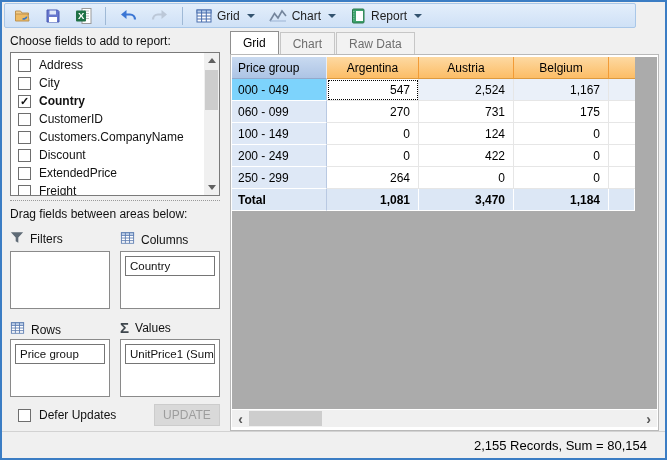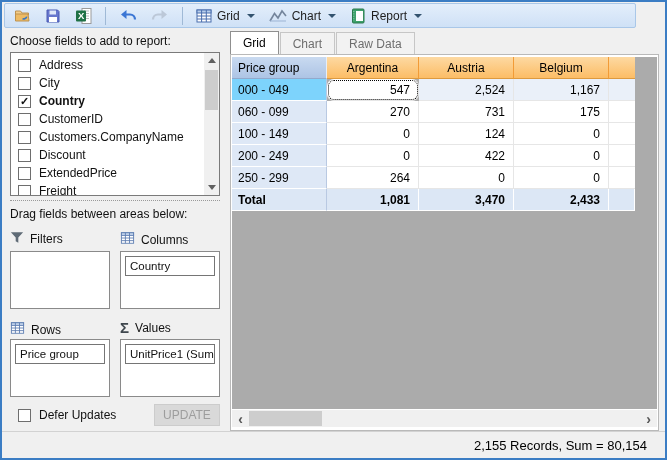--- a/index.html
+++ b/index.html
@@ -76,21 +76,21 @@
   }
   th.colhdr {
     background:linear-gradient(#fdd9a2,#fcbd66); font-weight:normal; text-align:center;
     border-right:1px solid #f29b36; border-bottom:1px solid #dd9a3f; color:#000;
   }
   th.colhdr.stub { border-right:none; }
   td.rowhdr { background:#dee8f6; padding-left:6px; border-bottom:1px solid #ffffff; border-right:1px solid #b9c9e2; }
   td.rowhdr.sel { background:#7dd3fc; }
   td.cell { background:#fff; text-align:right; padding-right:8px; border-right:1px solid #e6e6e6; border-bottom:1px solid #e6e6e6; }
   td.cell.hl { background:#eaf0f9; }
-  td.cell.focus { outline:1px dotted #000; outline-offset:-2px;border-radius:7px; }
+  td.cell.focus { outline:1px dotted #000; outline-offset:-2px; }
   tr.total td { background:#dce7f5; font-weight:bold; border-bottom:1px solid #ffffff; border-right:1px solid #ffffff; }
   tr.total td.rowhdr { border-right:1px solid #b9c9e2; }
   td.stub { border-right:none; }
   
   .hscroll { position:absolute; left:1px; right:1px; bottom:3px; height:17px; background:#f0f0f0; }
   .hs-arrow { position:absolute; top:0; width:17px; height:17px; color:#555; font-size:14px; font-weight:bold; display:flex; align-items:center; justify-content:center; }
   .hs-left { left:0; } .hs-left::after { content:"‹"; }
   .hs-right { right:0; } .hs-right::after { content:"›"; }
   .hs-thumb { position:absolute; left:17px; top:1px; width:73px; height:15px; background:#cdcdcd; }
   
@@ -342,21 +342,21 @@
           <td class="rowhdr">250 - 299</td>
           <td class="cell">264</td>
           <td class="cell">0</td>
           <td class="cell">0</td>
           <td class="cell stub"></td>
         </tr>
         <tr class="total">
           <td class="rowhdr">Total</td>
           <td class="cell">1,081</td>
           <td class="cell">3,470</td>
-          <td class="cell">2,433</td>
+          <td class="cell">1,184</td>
           <td class="cell stub"></td>
         </tr>
       </tbody>
         </table>
     </div>
     <div class="hscroll">
       <div class="hs-arrow hs-left"></div>
       <div class="hs-thumb"></div>
       <div class="hs-arrow hs-right"></div>
     </div>

